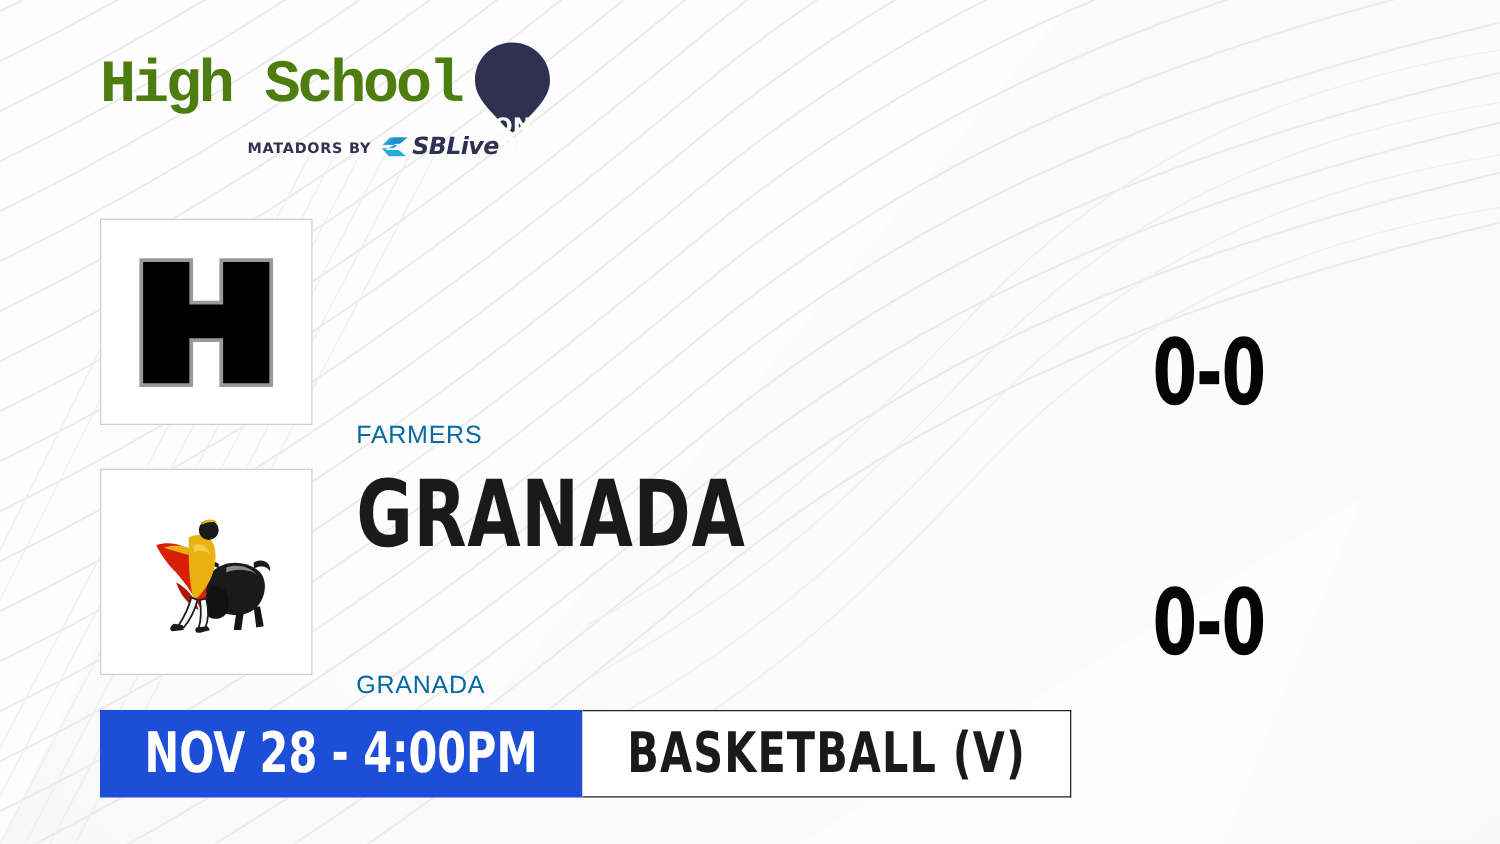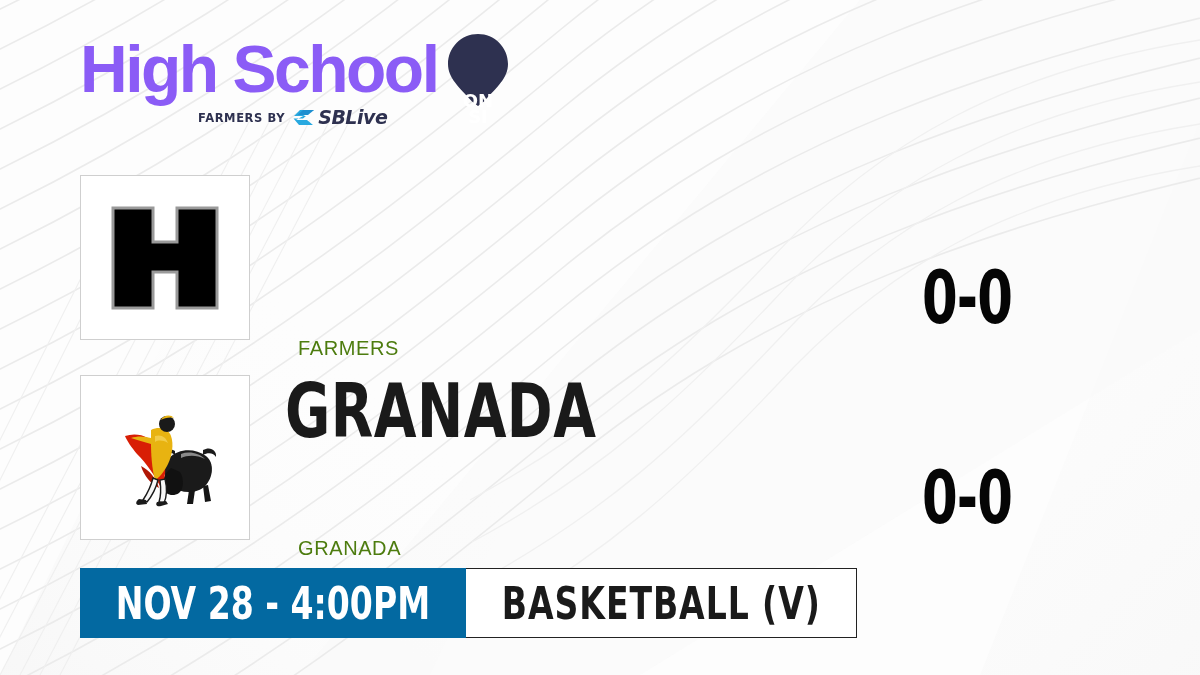--- a/index.html
+++ b/index.html
@@ -15,25 +15,25 @@
   .bg-wrap{ position:absolute; inset:0; overflow:hidden; background:#fdfdfd; }
   .bg-wrap svg{ position:absolute; inset:0; width:1200px; height:675px; display:block; }
 
   
   .canvas{ position:absolute; inset:0; }
 
   
   .brand{ position:absolute; left:80px; top:34px; width:440px; height:100px; }
   .brand-row{ display:flex; align-items:center; height:70px; }
   .brand-word{
-    font-family:Liberation Sans, sans-serif;
+    font-family:Liberation Mono, monospace;
     font-weight:bold;
-    font-size:66px;
+    font-size:48px;
     letter-spacing:-2.5px;
-    color:#8b5cf6;
+    color:#4d7c0f;
     line-height:62px;
     white-space:nowrap;
   }
   .pin{ position:relative; width:62px; height:74px; margin-left:10px; margin-top:2px; }
   .pin svg{ position:absolute; left:0; top:0; }
   .pin-txt{
     position:absolute; left:0; top:12px; width:62px;
     text-align:center;
     font-family:"DejaVu Sans", sans-serif;
     font-weight:bold; color:#ffffff;
@@ -86,26 +86,26 @@
     font-weight:bold;
     font-size:66px;
     line-height:66px;
     letter-spacing:0.5px;
     color:#1a1a1a;
     transform:scaleX(0.93) scaleY(1.12);
     transform-origin:left top;
     white-space:nowrap;
   }
   .team-mascot{
-    position:absolute; left:218px; top:162px;
+    position:absolute; left:205px; top:162px;
     font-family:"Liberation Sans", sans-serif;
     font-weight:400;
     font-size:20px;
     letter-spacing:0.6px;
-    color:#4d7c0f;
+    color:#0369a1;
     white-space:nowrap;
   }
 
   .record{
     position:absolute;
     font-family:"DejaVu Sans Condensed","DejaVu Sans", sans-serif;
     font-weight:bold;
     font-size:62px;
     line-height:62px;
     letter-spacing:-1px;
@@ -116,21 +116,21 @@
   }
   .record-a{ left:922px; top:262px; }
   .record-b{ left:922px; top:462px; }
 
   
   .matchbar{
     position:absolute; left:80px; top:568px;
     height:70px; display:flex; align-items:stretch;
   }
   .bar-date{
-    background:#0369a1;
+    background:#1d4ed8;
     display:flex; align-items:center; justify-content:center;
     padding:0 22px;
     min-width:365px;
   }
   .bar-date-txt{
     font-family:"DejaVu Sans Condensed","DejaVu Sans", sans-serif;
     font-weight:bold; font-size:40px; line-height:40px;
     color:#ffffff; letter-spacing:0px;
     transform:scaleX(0.92) scaleY(1.12);
     white-space:nowrap;
@@ -233,21 +233,21 @@
           <path d="M31 1 C14.4 1 1 14.4 1 31 C1 45 12 54 25 68.5 L31 73 L37 68.5 C50 54 61 45 61 31 C61 14.4 47.6 1 31 1 Z" fill="#2e3150"></path>
         </svg>
         <div class="pin-txt">
           <span>ON</span>
           <span>SI</span>
         </div>
       </div>
     </div>
 
     <div class="powered">
-      <div class="powered-label">FARMERS BY</div>
+      <div class="powered-label">MATADORS BY</div>
       <div class="sbl">
         <svg class="sbl-mark" viewBox="0 0 22 17" xmlns="http://www.w3.org/2000/svg">
           <path d="M21 1 L7 1 L1 7 L13 7 L10 9.5 L0.5 9.5 L6 16 L20 16 L14 11 L3 11 Z" fill="#29a9e0"></path>
           <path d="M21 1 L10 1 L4.5 6 L15 6 Z" fill="#1f8fd0"></path>
         </svg>
         <div class="sbl-name">
           <span>SBL</span><i>ive</i>
         </div>
       </div>
     </div>

